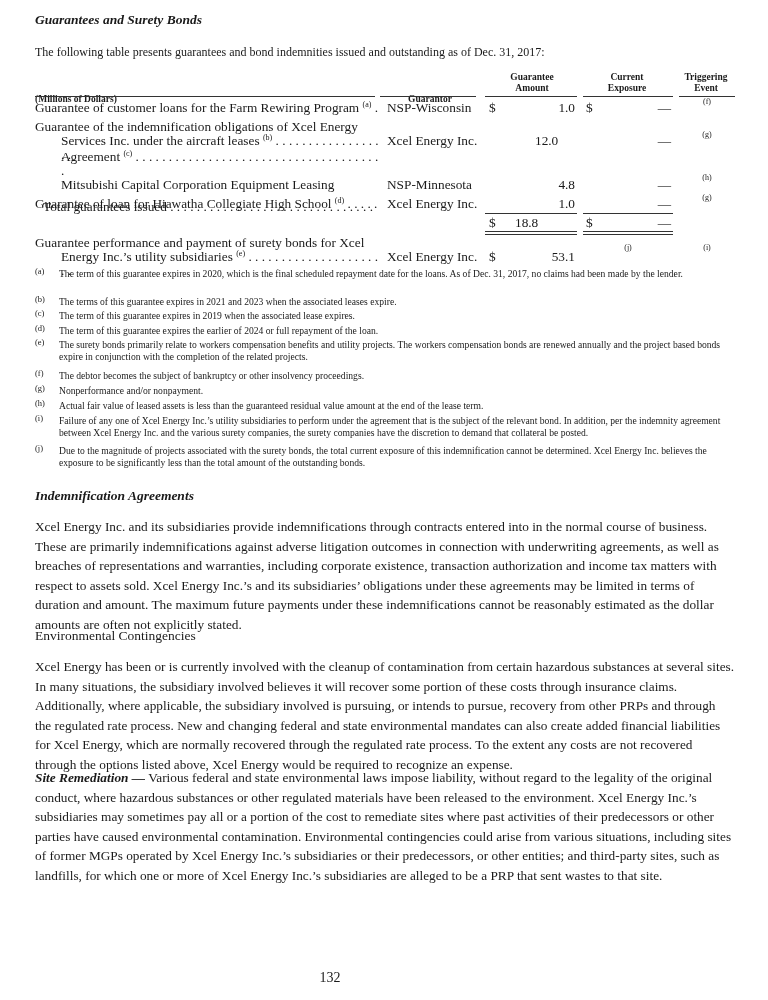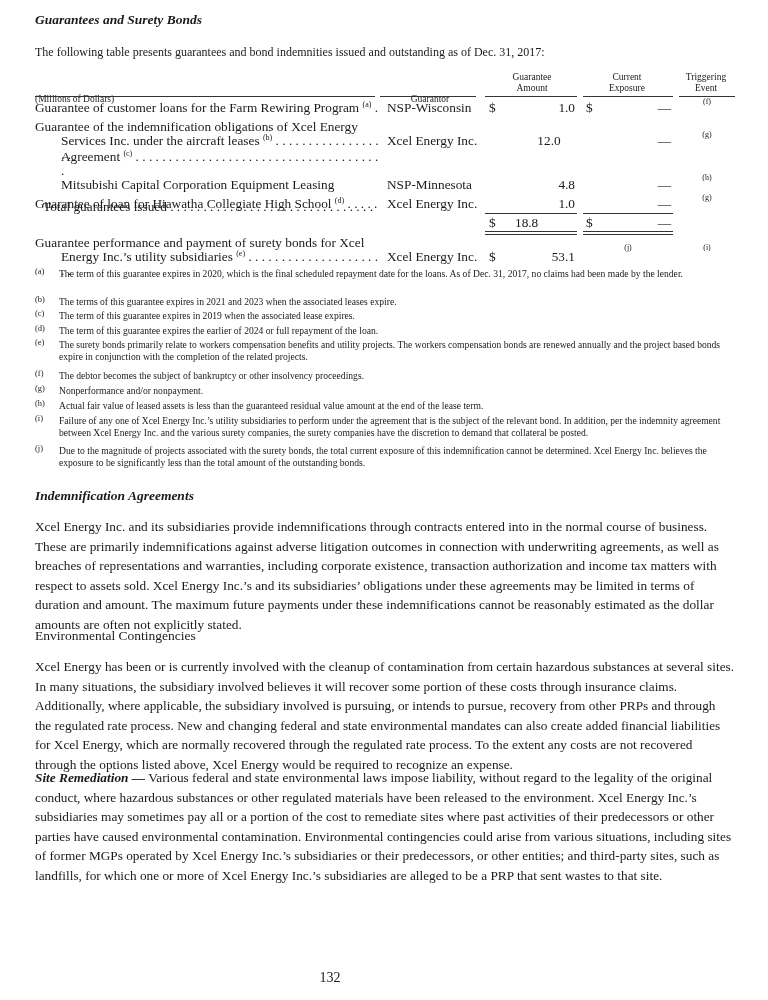--- a/index.html
+++ b/index.html
@@ -6,21 +6,21 @@
   body { width:768px; height:1000px; position:relative; overflow:hidden;
          font-family:"Liberation Serif", "DejaVu Serif", serif; color:#1a1a1a; }
   .page { position:absolute; left:35px; top:0; width:700px; }
   .h-italic { position:absolute; left:0; font-style:italic; font-weight:bold; font-size:13.5px; }
   .h-bold { position:absolute; left:0; font-weight:normal; font-size:13.5px; }
   .para { position:absolute; left:0; width:700px; font-size:13.3px; line-height:19.6px; }
   .intro { position:absolute; left:0; font-size:12px; }
 
   
   .tbl { position:absolute; left:0; top:68px; width:700px; }
-  .th { position:absolute; font-weight:normal; font-size:9.5px; text-align:center; line-height:10.5px; }
+  .th { position:absolute; font-weight:bold; font-size:9.5px; text-align:center; line-height:10.5px; }
   .hline { position:absolute; height:0; border-top:1.6px solid #333; }
   .dline { position:absolute; height:2px; border-top:1px solid #333; border-bottom:1px solid #333; }
   .tline { position:absolute; height:0; border-top:1px solid #333; }
   .cell { position:absolute; font-size:13.3px; line-height:14px; white-space:nowrap;text-align:center; }
   .desc { position:absolute; left:0; width:345px; font-size:13.3px; line-height:14px; }
   .desc .l2 { padding-left:26px; display:block; }
   sup { font-size:8px; vertical-align:5px; line-height:0; }
   .trig { position:absolute; font-size:8px; text-align:center; width:54px; }
 
   
@@ -70,21 +70,21 @@
       <div class="cell" style="left:580px; top:33px; width:56px; text-align:right;">—</div>
       <div class="trig" style="left:645px; top:29px;">(f)</div>
     </div>
 
     <div>
       <div class="desc" style="top:52px;">
         <span>Guarantee of the indemnification obligations of Xcel Energy</span>
         <span class="l2"><span>Services Inc. under the aircraft leases</span> <sup>(b)</sup><span> . . . . . . . . . . . . . . . . . .</span></span>
       </div>
       <div class="cell" style="left:352px; top:66px;">Xcel Energy Inc.</div>
-      <div class="cell" style="left:484px; top:66px; width:60px; text-align:center;">12.0</div>
+      <div class="cell" style="left:500px; top:66px; width:60px; text-align:left;">12.0</div>
       <div class="cell" style="left:580px; top:66px; width:56px; text-align:right;">—</div>
       <div class="trig" style="left:645px; top:62px;">(g)</div>
     </div>
 
     <div>
       <div class="desc" style="top:82px;">
         <span class="l2"><span>Agreement</span> <sup>(c)</sup><span> . . . . . . . . . . . . . . . . . . . . . . . . . . . . . . . . . . . . . .</span></span>
         <span class="l2">Mitsubishi Capital Corporation Equipment Leasing</span>
       </div>
       <div class="cell" style="left:352px; top:110px;">NSP-Minnesota</div>

